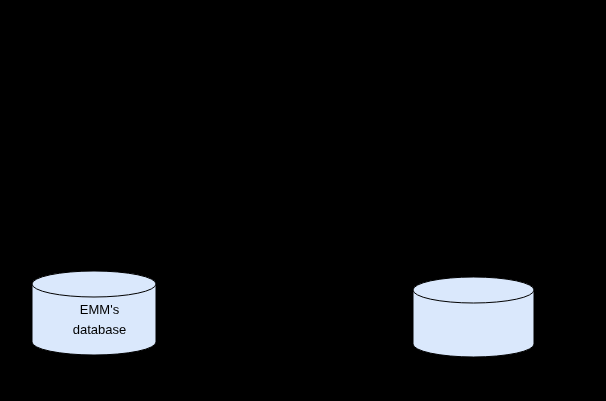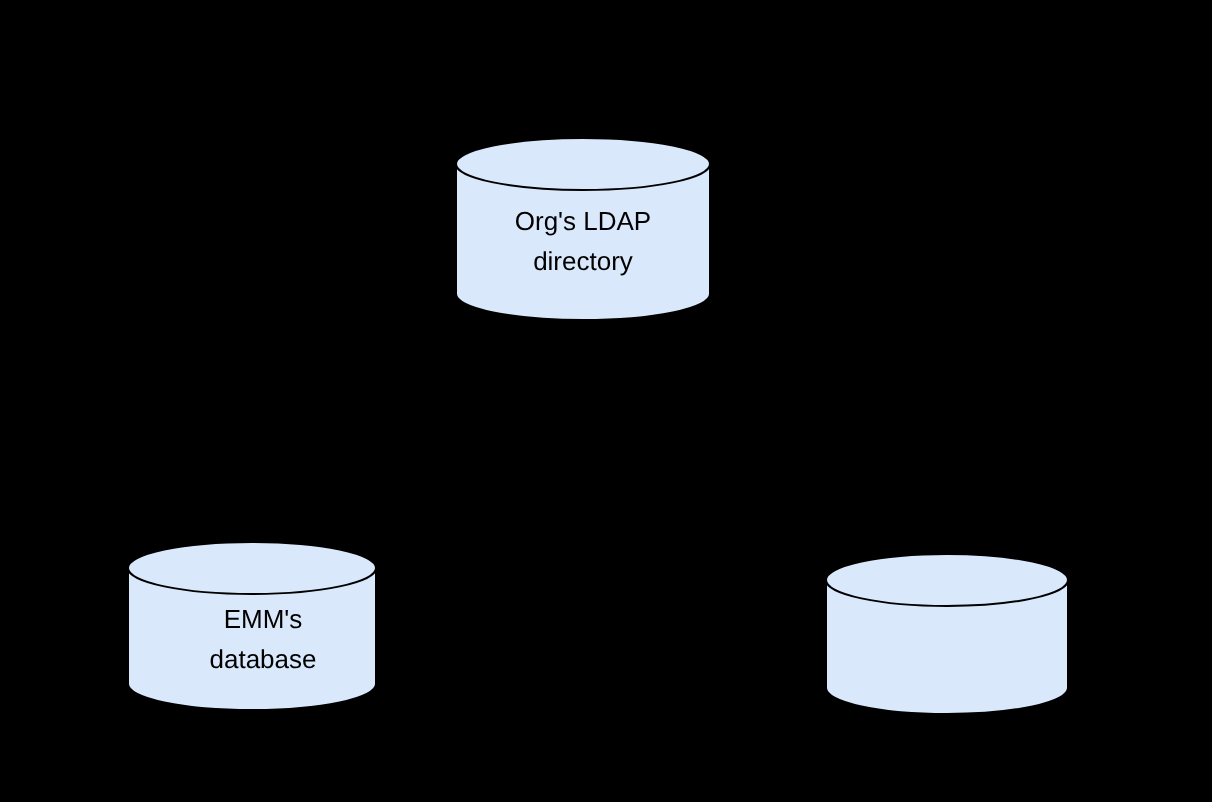--- a/index.html
+++ b/index.html
@@ -34,29 +34,21 @@
     line-height: 20px;
     font-family: "Liberation Sans", sans-serif;
     white-space: pre-line;
     pointer-events: none;
   }
 </style>
 </head>
 <body>
 
 <div id="canvas" style="width: 606px; height: 401px; background: rgb(0, 0, 0);">
-    <div class="db-node" style="left: 228px; top: 69px; width: 127px; height: 91px;">
-      <svg width="127" height="91" viewBox="0 0 127 91">
-        <path d="M 0 13 L 0 78 A 63.5 13 0 0 0 127 78 L 127 13 A 63.5 13 0 0 0 0 13 Z" fill="#dae8fc" stroke="#000000" stroke-width="1"></path>
-        <ellipse cx="63.5" cy="13" rx="63.5" ry="13" fill="#dae8fc" stroke="#000000" stroke-width="1"></ellipse>
-      </svg>
-      <div class="db-label" style="top: 32px; color: rgb(0, 0, 0);">Org's LDAP
-directory</div>
-    </div>
-    <div class="db-node" style="left: 64px; top: 271px; width: 124px; height: 84px; padding-left: 11px;">
+    <div class="db-node" style="left: 32px; top: 271px; width: 124px; height: 84px; padding-left: 11px;">
       <svg width="124" height="84" viewBox="0 0 124 84">
         <path d="M 0 13 L 0 71 A 62 13 0 0 0 124 71 L 124 13 A 62 13 0 0 0 0 13 Z" fill="#dae8fc" stroke="#000000" stroke-width="1"></path>
         <ellipse cx="62" cy="13" rx="62" ry="13" fill="#dae8fc" stroke="#000000" stroke-width="1"></ellipse>
       </svg>
       <div class="db-label" style="top: 29px; color: rgb(0, 0, 0);">EMM's
 database</div>
     </div>
     <div class="db-node" style="left: 413px; top: 277px; width: 121px; height: 80px;">
       <svg width="121" height="80" viewBox="0 0 121 80">
         <path d="M 0 13 L 0 67 A 60.5 13 0 0 0 121 67 L 121 13 A 60.5 13 0 0 0 0 13 Z" fill="#dae8fc" stroke="#000000" stroke-width="1"></path>

